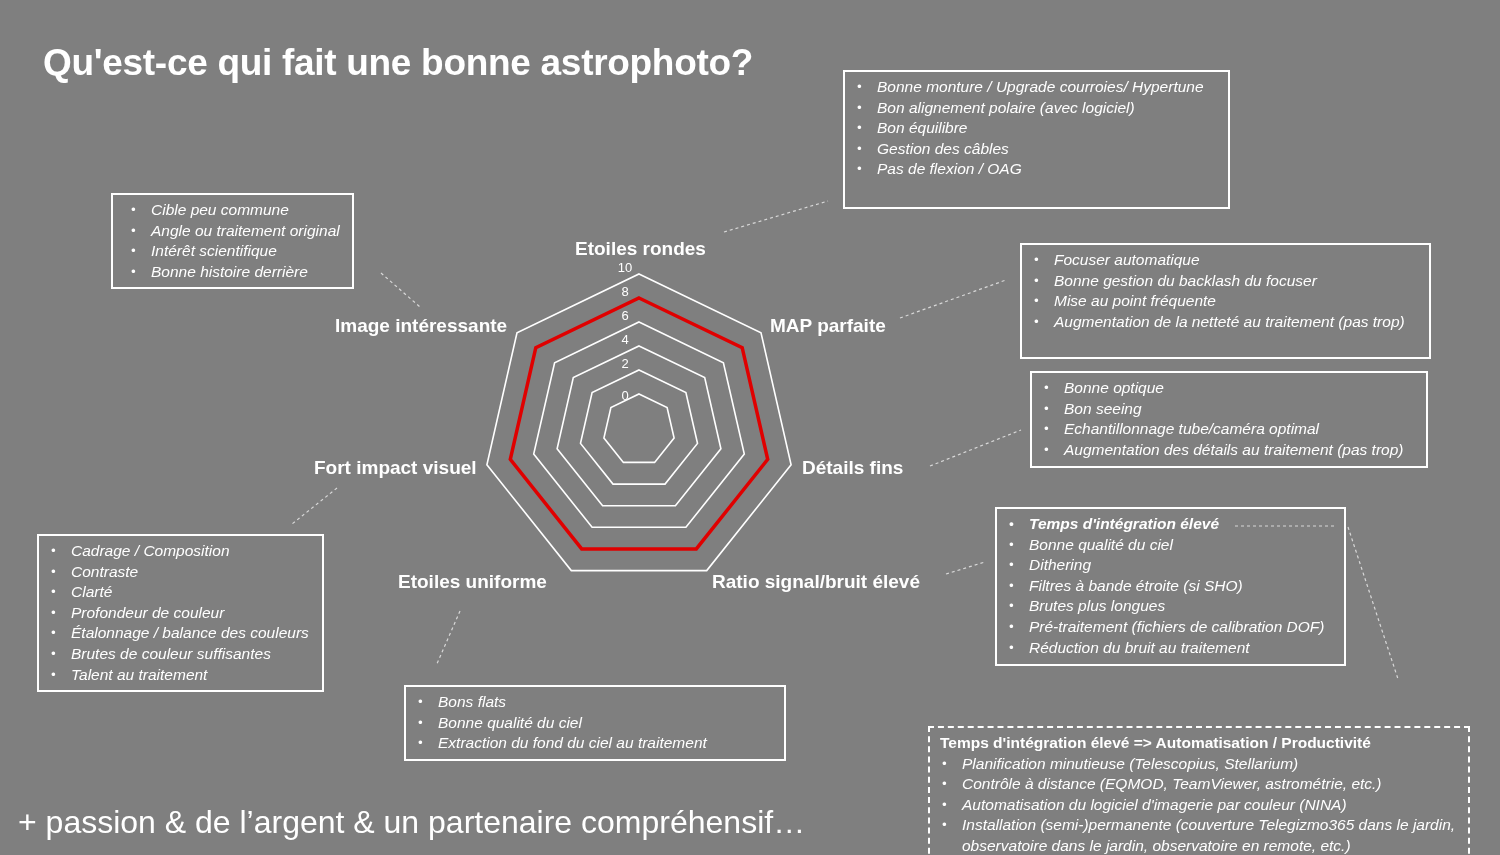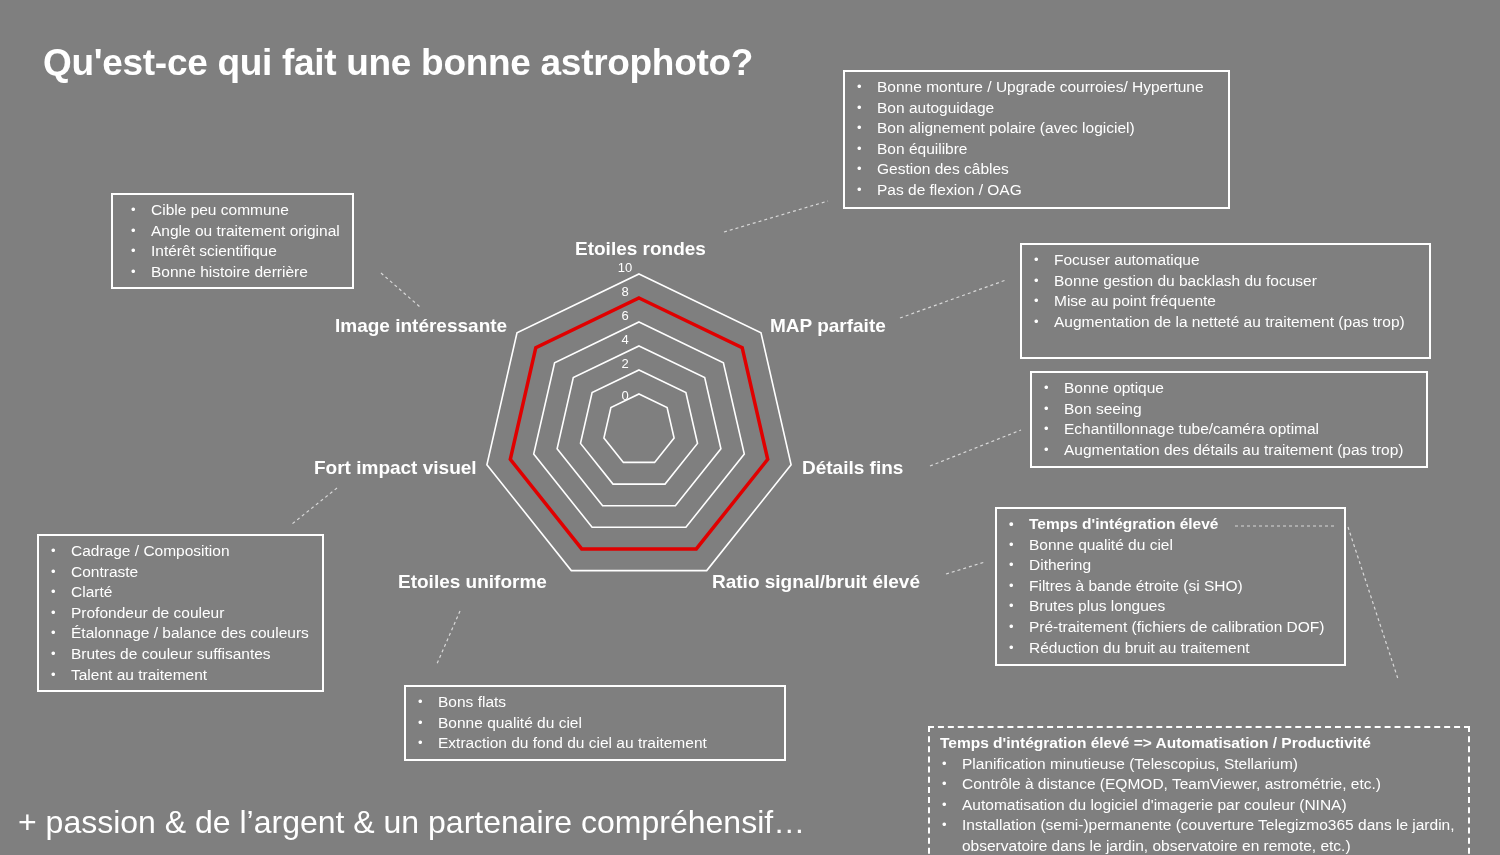--- a/index.html
+++ b/index.html
@@ -14,21 +14,21 @@
   }
   .footer {
     position:absolute; left:18px; top:804px; font-size:32px; white-space:nowrap;
   }
   .box {
     position:absolute; border:2px solid #ffffff; box-sizing:border-box;
     font-size:15.5px; line-height:20.6px; padding:5px 10px 6px 10px;
   }
   .box.dashed { border:2px dashed #ffffff; }
   .box ul { margin:0; padding:0; list-style:none; }
-  .box li { position:relative; padding-left:22px; white-space:nowrap; }
+  .box li { position:relative; padding-left:22px; white-space:nowrap;font-style:italic; }
   .box li::before { content:"•"; position:absolute; left:2px; top:0; font-size:13px; }
   .box li.bold { font-weight:bold; }
   .box .head { font-weight:bold; white-space:nowrap; }
   .box li.wrap { white-space:normal; }
   .axis-label {
     position:absolute; font-size:19px; font-weight:bold; white-space:nowrap;
   }
   svg.radar { position:absolute; left:0; top:0; }
   .tick { font-size:13px; fill:#ffffff; font-family:"Liberation Sans", sans-serif; }
 </style>
@@ -75,21 +75,20 @@
 <div class="axis-label" style="left:770px; top:315px;">MAP parfaite</div>
 <div class="axis-label" style="left:802px; top:457px;">Détails fins</div>
 <div class="axis-label" style="left:712px; top:571px;">Ratio signal/bruit élevé</div>
 <div class="axis-label" style="left:398px; top:571px;">Etoiles uniforme</div>
 <div class="axis-label" style="left:314px; top:457px;">Fort impact visuel</div>
 <div class="axis-label" style="left:335px; top:315px;">Image intéressante</div>
 
 <div class="box" style="left:843px; top:70px; width:387px; height:139px;">
   <ul>
     <li>Bonne monture / Upgrade courroies/ Hypertune</li>
-    <li>Bon autoguidage</li>
     <li>Bon alignement polaire (avec logiciel)</li>
     <li>Bon équilibre</li>
     <li>Gestion des câbles</li>
     <li>Pas de flexion / OAG</li>
   </ul>
 </div>
 
 <div class="box" style="left:1020px; top:243px; width:411px; height:116px;">
   <ul>
     <li>Focuser automatique</li>

